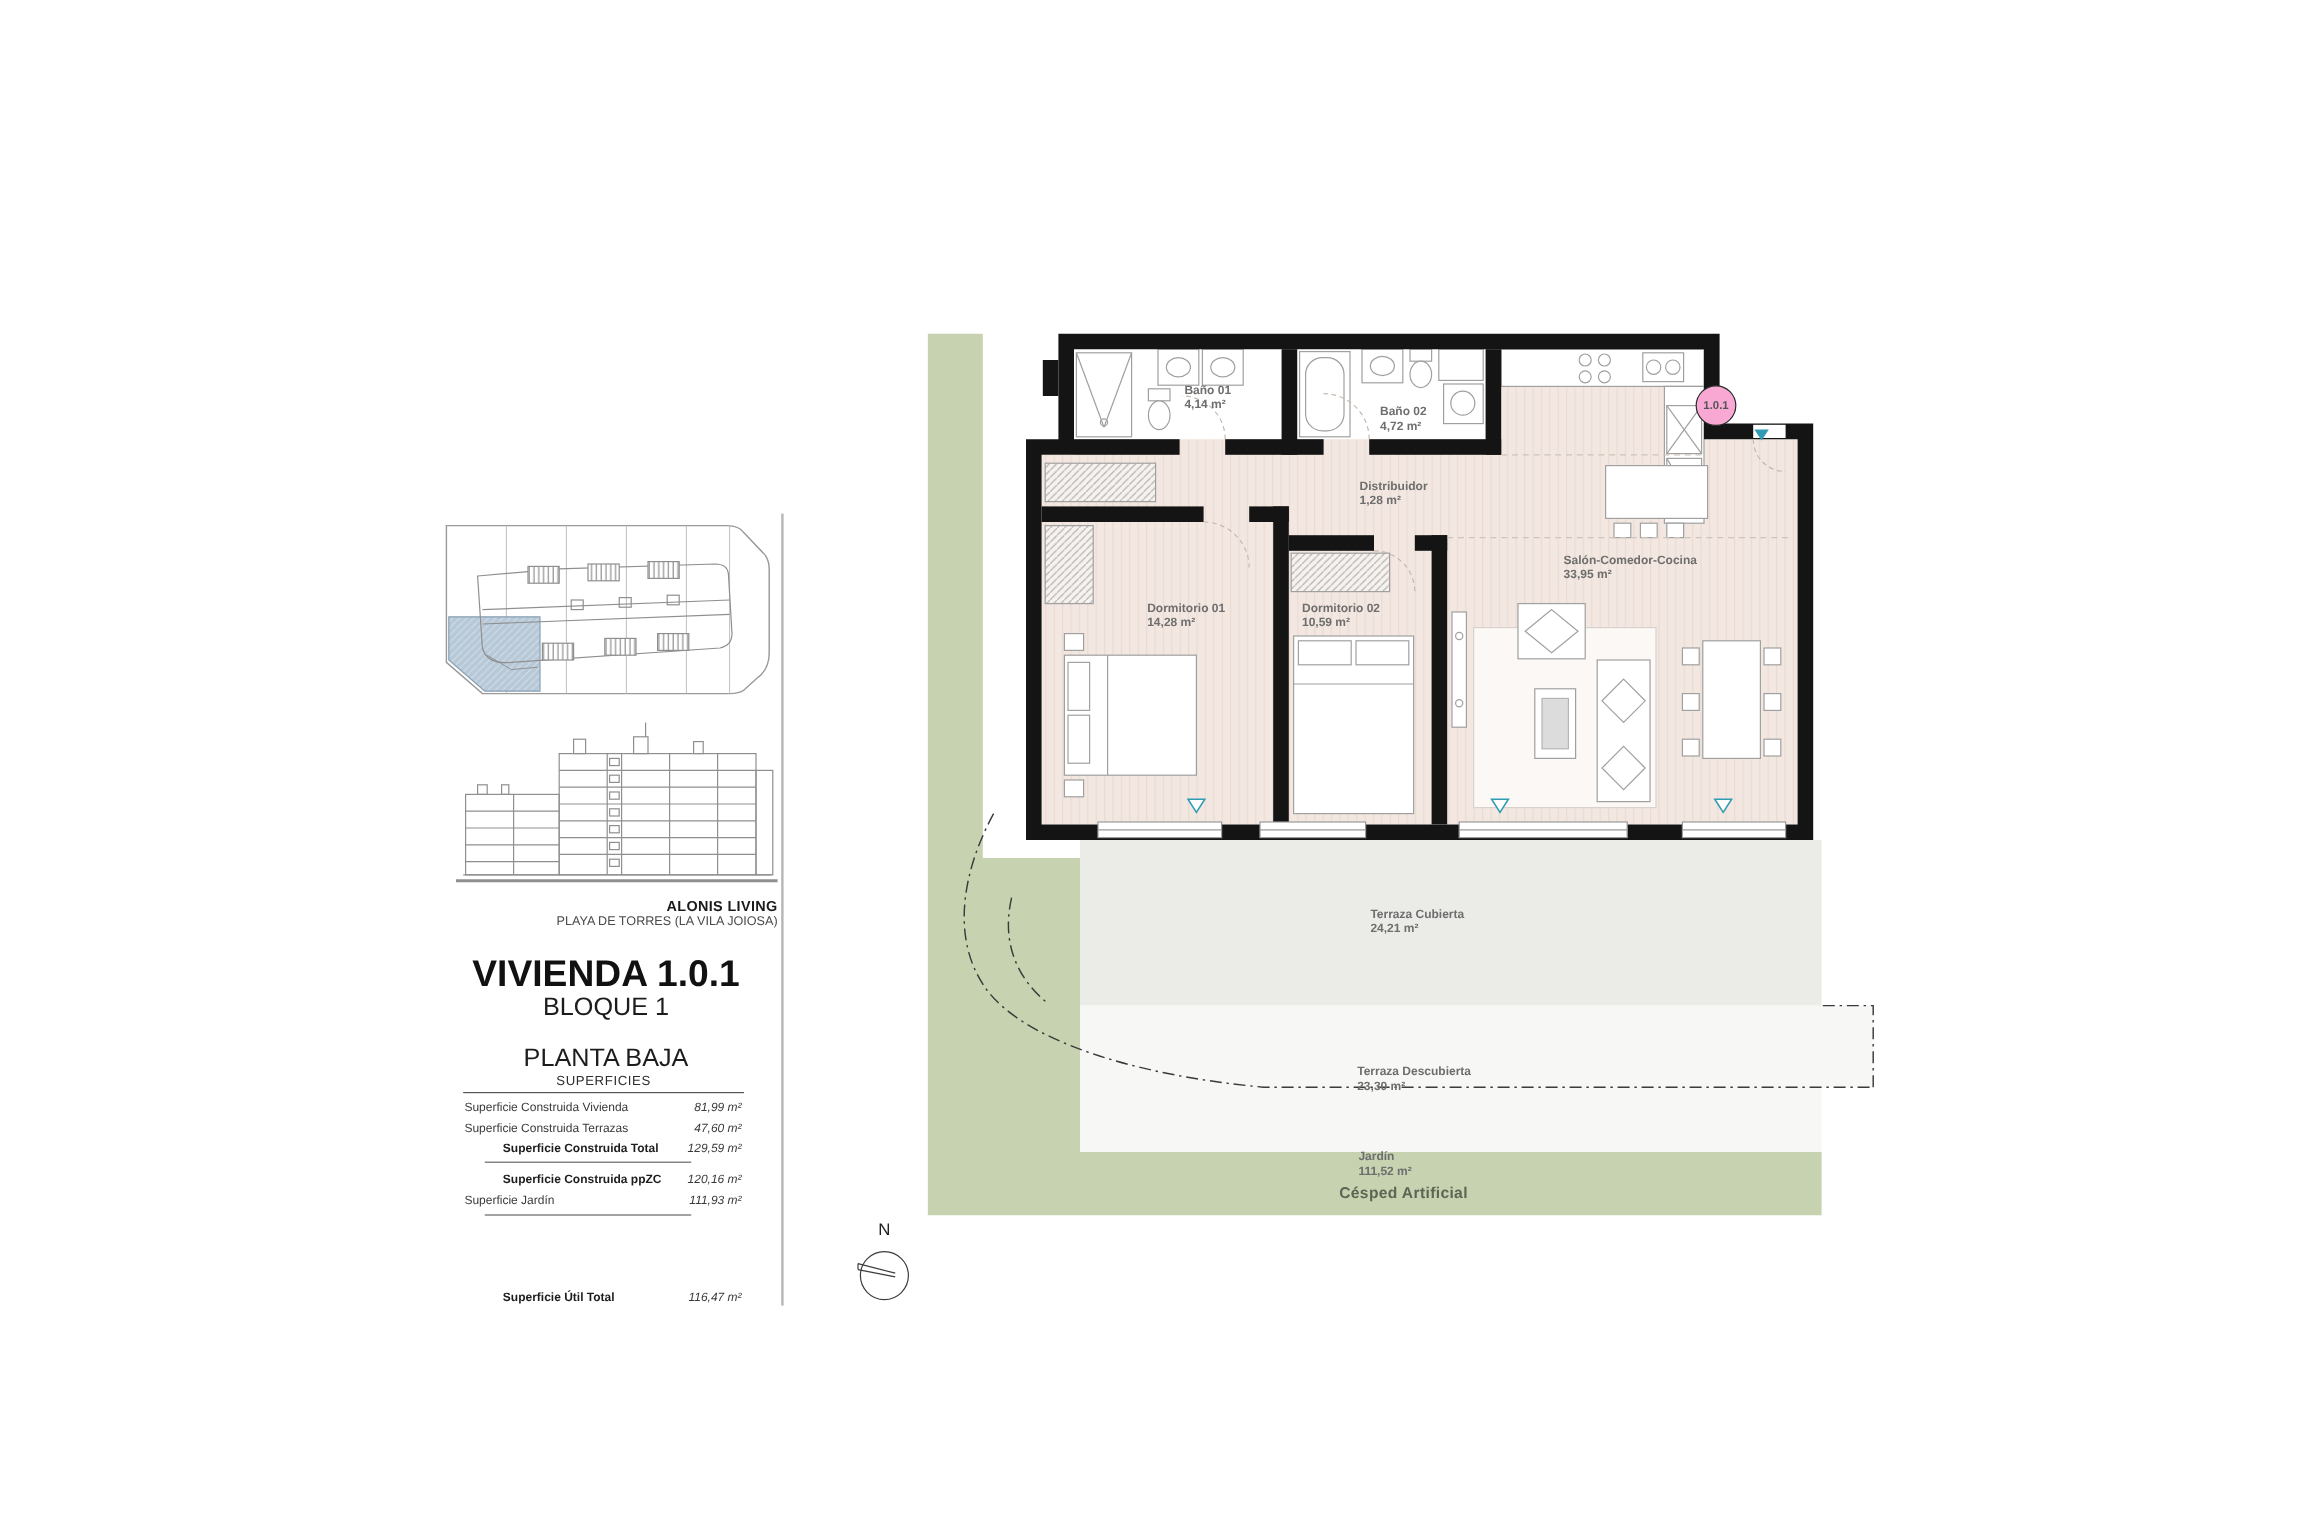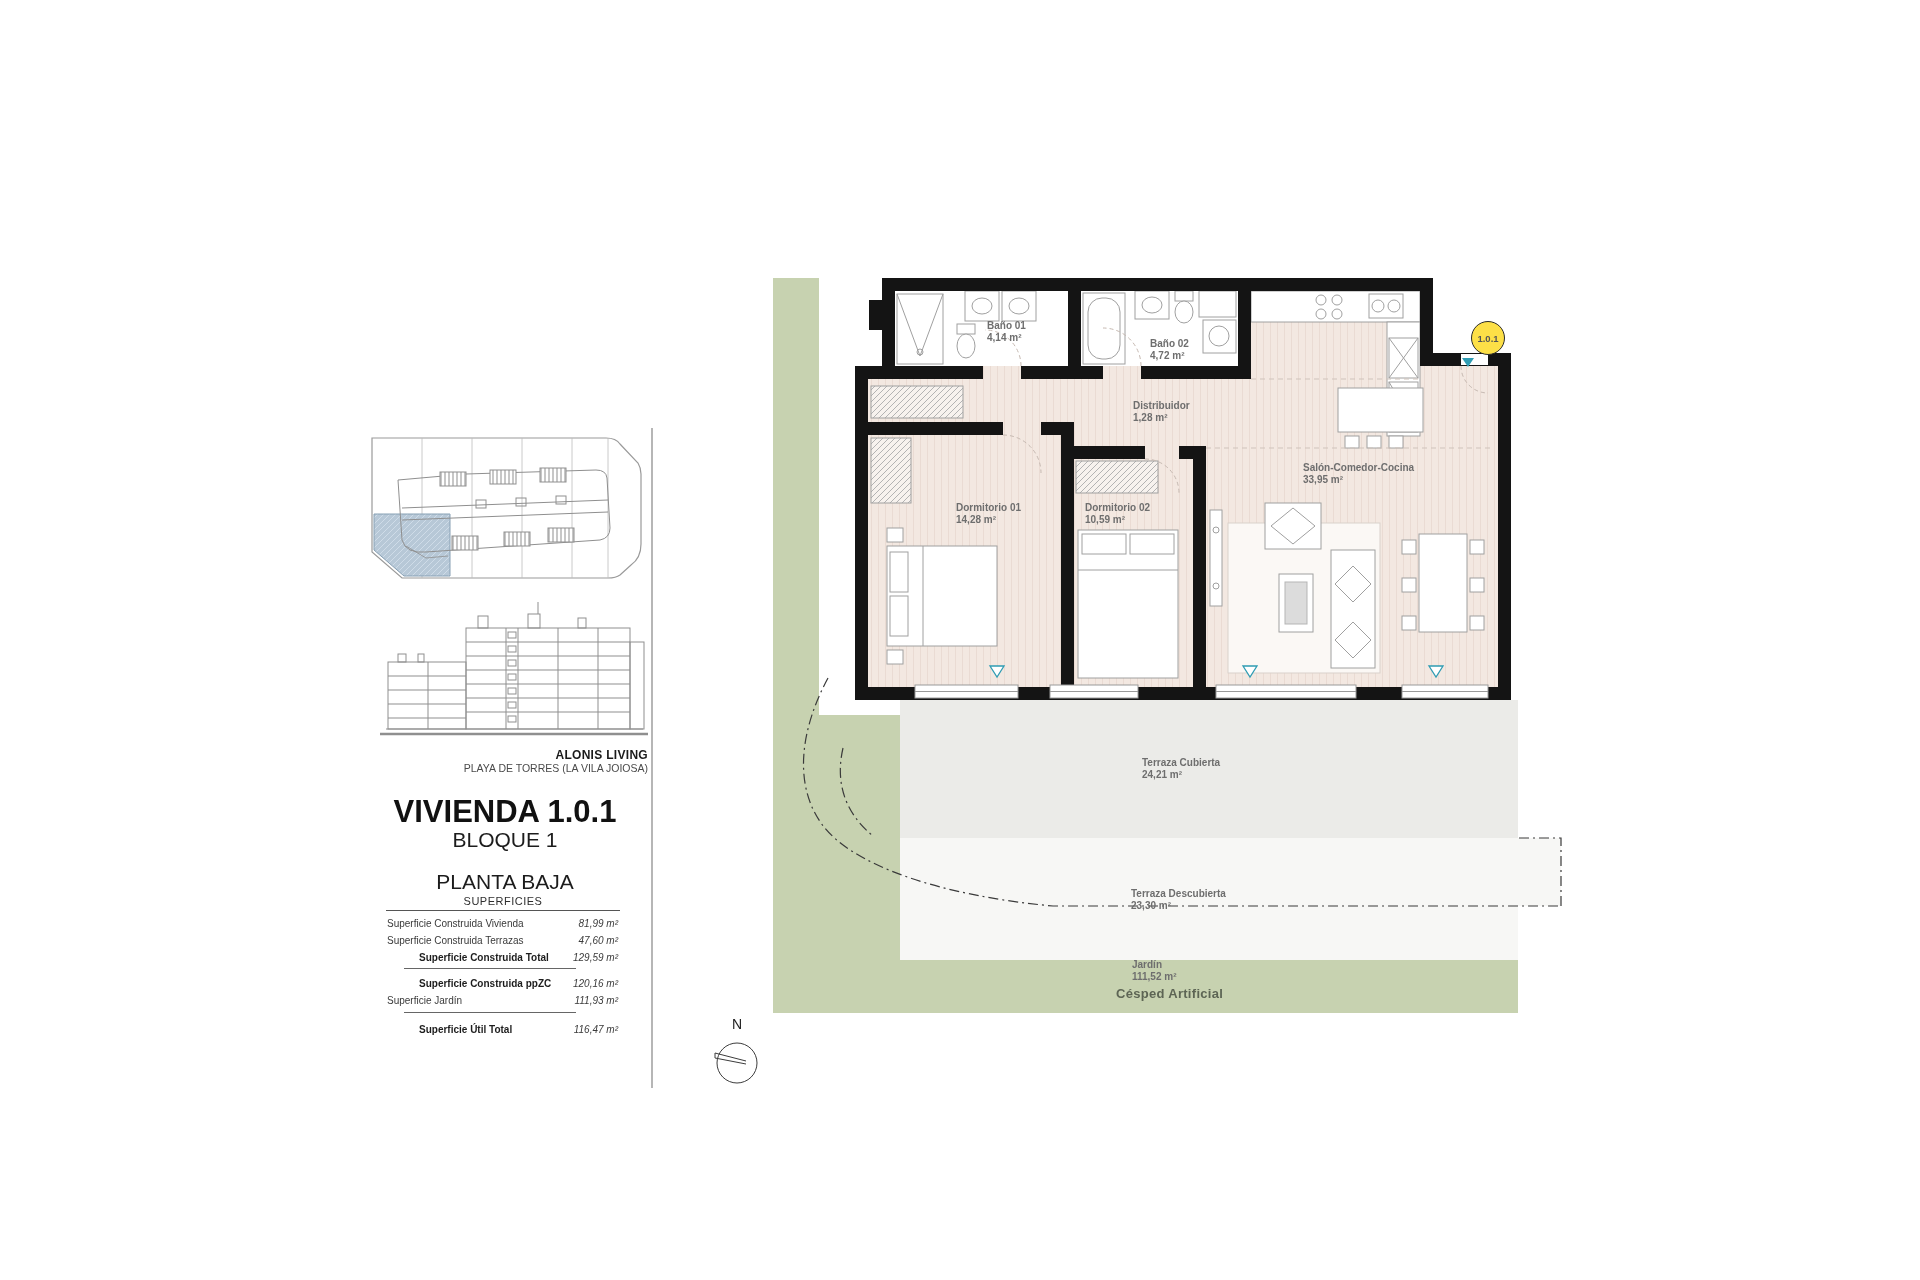--- a/index.html
+++ b/index.html
@@ -30,23 +30,23 @@
   .sup-div{position:absolute;left:404px;width:172px;height:1px;background:#666;}
   .panel-divider{position:absolute;left:651px;top:428px;width:2px;height:660px;background:#b6b6b6;}
   .north-n{position:absolute;left:727px;top:1016px;width:20px;text-align:center;
          font-size:14px;color:#222;}
 
   
   .plan{position:absolute;left:773px;top:278px;width:800px;height:735px;font-weight:bold;}
   .room-label{position:absolute;font-size:10px;line-height:11.5px;color:#6e6e6e;white-space:nowrap;}
   .room-label .rname,.room-label .rarea{display:block;}
   .ground-label{position:absolute;left:343px;top:708px;font-size:13px;color:#5d6554;letter-spacing:.3px;}
-  .unit-marker{position:absolute;left:698px;top:43px;width:34px;height:34px;border:1.5px solid #2b2b2b;
+  .unit-marker{position:absolute;left:640px;top:43px;width:34px;height:34px;border:1.5px solid #2b2b2b;
          border-radius:50%;display:flex;align-items:center;justify-content:center;
-         font-size:9.5px;color:#555;background:#fde047;box-sizing:border-box;}
+         font-size:9.5px;color:#555;background:#f9a8d4;box-sizing:border-box;}
 </style>
 </head>
 <body>
 
 <div class="page">
 
   <div class="abs" style="left:356px;top:428px;">
     <svg width="292" height="168" viewBox="0 0 292 168">
       <defs>
         <pattern id="ticks" width="4" height="14" patternUnits="userSpaceOnUse">
@@ -161,21 +161,21 @@
   <div class="sup-div" style="top:968px;"></div>
   <div class="sup-row bold" style="top:976px;align-items:center;">
     <span class="lbl">Superficie Construida ppZC</span>
     <span class="val">120,16 m²</span>
   </div>
   <div class="sup-row" style="top:993px;">
     <span class="lbl">Superficie Jardín</span>
     <span class="val">111,93 m²</span>
   </div>
   <div class="sup-div" style="top:1012px;"></div>
-  <div class="sup-row bold" style="top:1022px;">
+  <div class="sup-row bold" style="top:1074px;">
     <span class="lbl">Superficie Útil Total</span>
     <span class="val">116,47 m²</span>
   </div>
 
   <div class="panel-divider"></div>
 
   <div class="north-n">N</div>
   <div class="abs" style="left:706px;top:1016px;">
     <svg width="64" height="78" viewBox="0 0 64 78">
       <circle cx="31" cy="47" r="20" fill="none" stroke="#3c3c3c" stroke-width="1"></circle>

